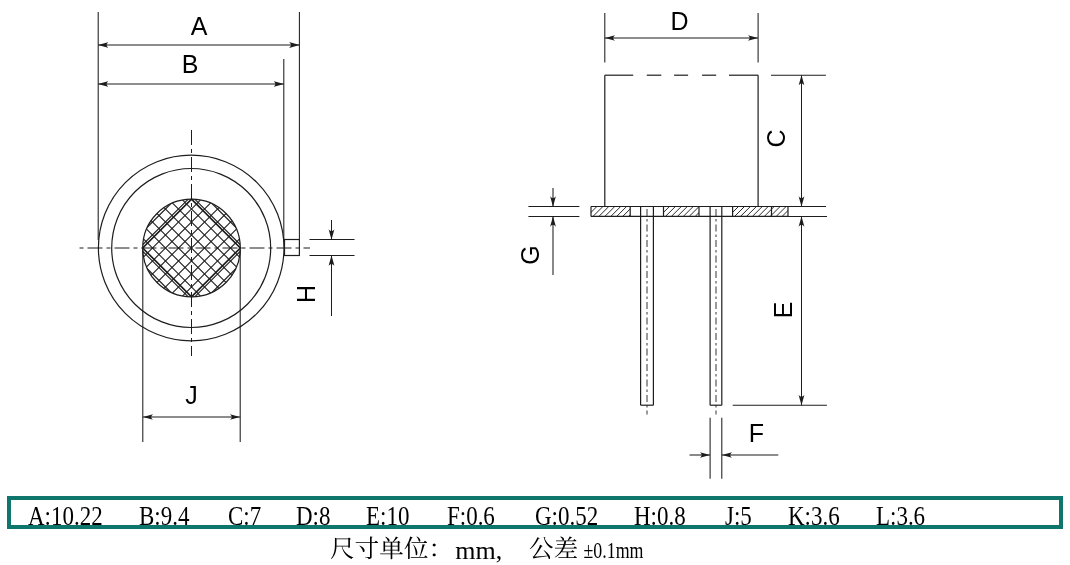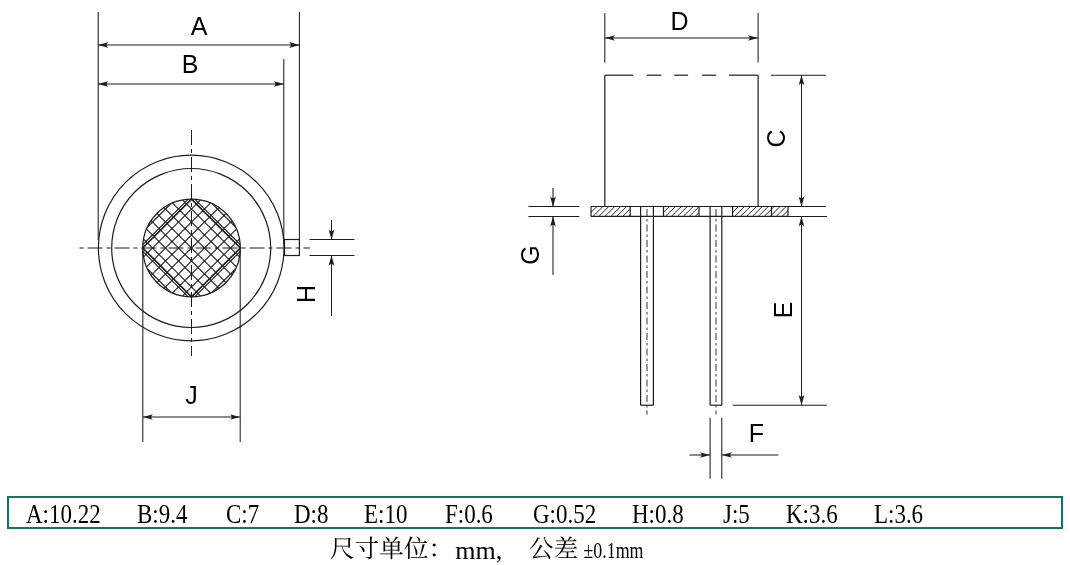--- a/index.html
+++ b/index.html
@@ -7,21 +7,21 @@
          font-family:"Liberation Serif", serif; }
   svg { position:absolute; left:0; top:0; }
   .ln  { stroke:#1d1d1d; stroke-width:1.2; fill:none; }
   .ln2 { stroke:#1d1d1d; stroke-width:1.7; fill:none; }
   .ext { stroke:#1d1d1d; stroke-width:1.05; fill:none; }
   .dim { stroke:#1d1d1d; stroke-width:1.05; fill:none; }
   .cl  { stroke:#1d1d1d; stroke-width:1; fill:none; stroke-dasharray:15 4 4 4; }
   .pcl { stroke:#1d1d1d; stroke-width:0.9; fill:none; stroke-dasharray:7 3 2.5 3; }
   .dlbl { font-family:"Liberation Sans", sans-serif; font-size:25px; fill:#000; }
   #spec-table { position:absolute; left:6.5px; top:495.5px; width:1056px; height:33.5px;
-                 border:2px solid #0f766e; box-sizing:border-box; }
+                 border:4px solid #0f766e; box-sizing:border-box; }
   .cell { position:absolute; top:0.2px; font-size:28px; color:#000; white-space:pre;
            transform:scaleX(0.82); transform-origin:0 0; }
   #units-note-text { position:absolute; left:340px; top:535px; width:320px; height:28px;
                       color:transparent; overflow:hidden; font-size:10px; }
   .captxt { font-family:"Liberation Serif", serif; fill:#000; }
 </style>
 </head>
 <body>
 
 <svg width="1070" height="521" viewBox="0 0 1070 521">

